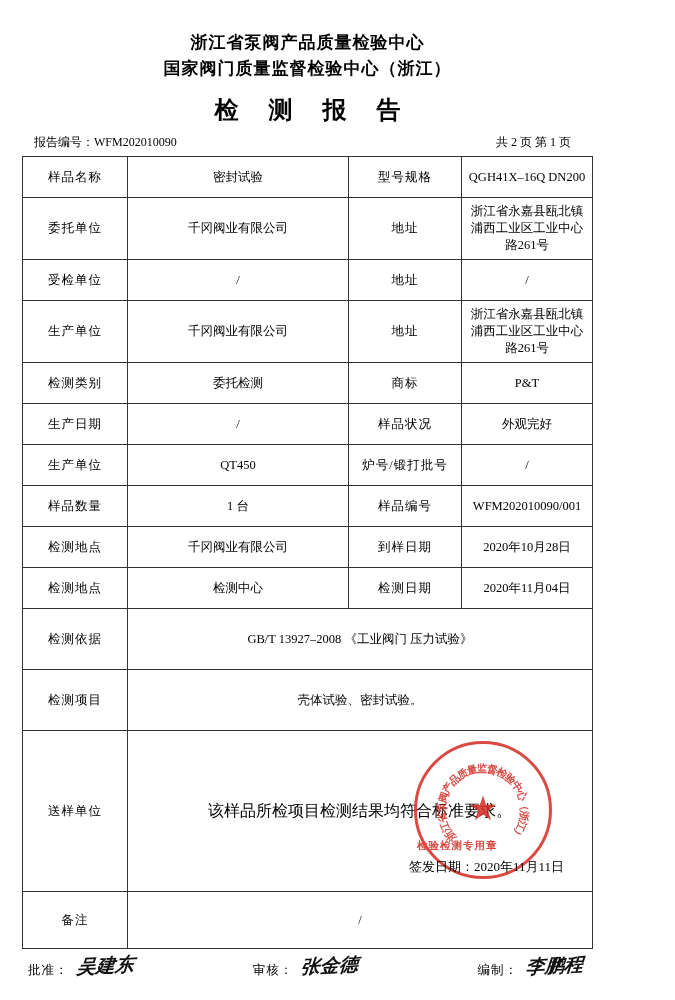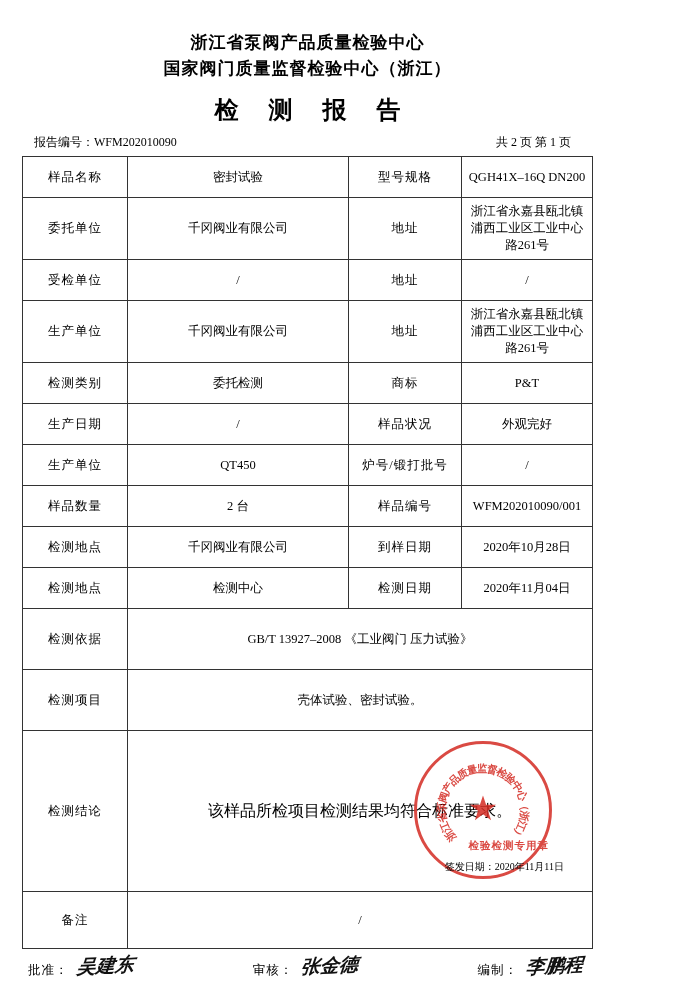--- a/index.html
+++ b/index.html
@@ -98,21 +98,21 @@
     vertical-align: top;
   }
   .concl-text {
     font-size: 16px;
     line-height: 20px;
   }
   .issue-date {
     position: absolute;
     right: 28px;
     bottom: 16px;
-    font-size: 10px;
+    font-size: 13px;
     white-space: nowrap;
   }
   
   .seal {
     position: absolute;
     right: 40px;
     top: 10px;
     width: 132px;
     height: 132px;
     border: 3px solid #d42b23;
@@ -143,21 +143,21 @@
     font-weight: bold;
     color: #d42b23;
     transform-origin: 0 0;
     white-space: nowrap;
   }
   .seal .bottom-text {
     position: absolute;
     left: 0;
     right: 0;
     bottom: 22px;
-    text-align: right;
+    text-align: left;
     font-size: 10.5px;
     font-weight: bold;
     color: #d42b23;
     letter-spacing: 1px;
   }
   .signature-row {
     display: flex;
     align-items: center;
     margin-top: 4px;
     font-size: 12.5px;
@@ -245,21 +245,21 @@
         <td class="value2">外观完好</td>
       </tr>
       <tr class="row-h-normal">
         <td class="label">生产单位</td>
         <td class="value1">QT450</td>
         <td class="label2">炉号/锻打批号</td>
         <td class="value2">/</td>
       </tr>
       <tr class="row-h-normal">
         <td class="label">样品数量</td>
-        <td class="value1">2 台</td>
+        <td class="value1">1 台</td>
         <td class="label2">样品编号</td>
         <td class="value2">WFM202010090/001</td>
       </tr>
       <tr class="row-h-normal">
         <td class="label">检测地点</td>
         <td class="value1">千冈阀业有限公司</td>
         <td class="label2">到样日期</td>
         <td class="value2">2020年10月28日</td>
       </tr>
       <tr class="row-h-normal">
@@ -273,21 +273,21 @@
         <td class="label">检测依据</td>
         <td colspan="3">GB/T 13927–2008 《工业阀门 压力试验》</td>
       </tr>
 
       <tr class="row-h-items">
         <td class="label">检测项目</td>
         <td colspan="3" class="left">壳体试验、密封试验。</td>
       </tr>
 
       <tr class="row-h-concl">
-        <td class="label">检测结论</td>
+        <td class="label">送样单位</td>
         <td colspan="3" class="conclusion-cell">
           <div class="concl-text">该样品所检项目检测结果均符合标准要求。</div>
 
           <div class="seal">
             <div class="arc-text" id="seal-arc">
                 <span style="transform: rotate(-217.5deg) translate(50px, -6px) rotate(90deg);">浙</span>
                 <span style="transform: rotate(-203.333deg) translate(50px, -6px) rotate(90deg);">江</span>
                 <span style="transform: rotate(-189.167deg) translate(50px, -6px) rotate(90deg);">省</span>
                 <span style="transform: rotate(-175deg) translate(50px, -6px) rotate(90deg);">泵</span>
                 <span style="transform: rotate(-160.833deg) translate(50px, -6px) rotate(90deg);">阀</span>

